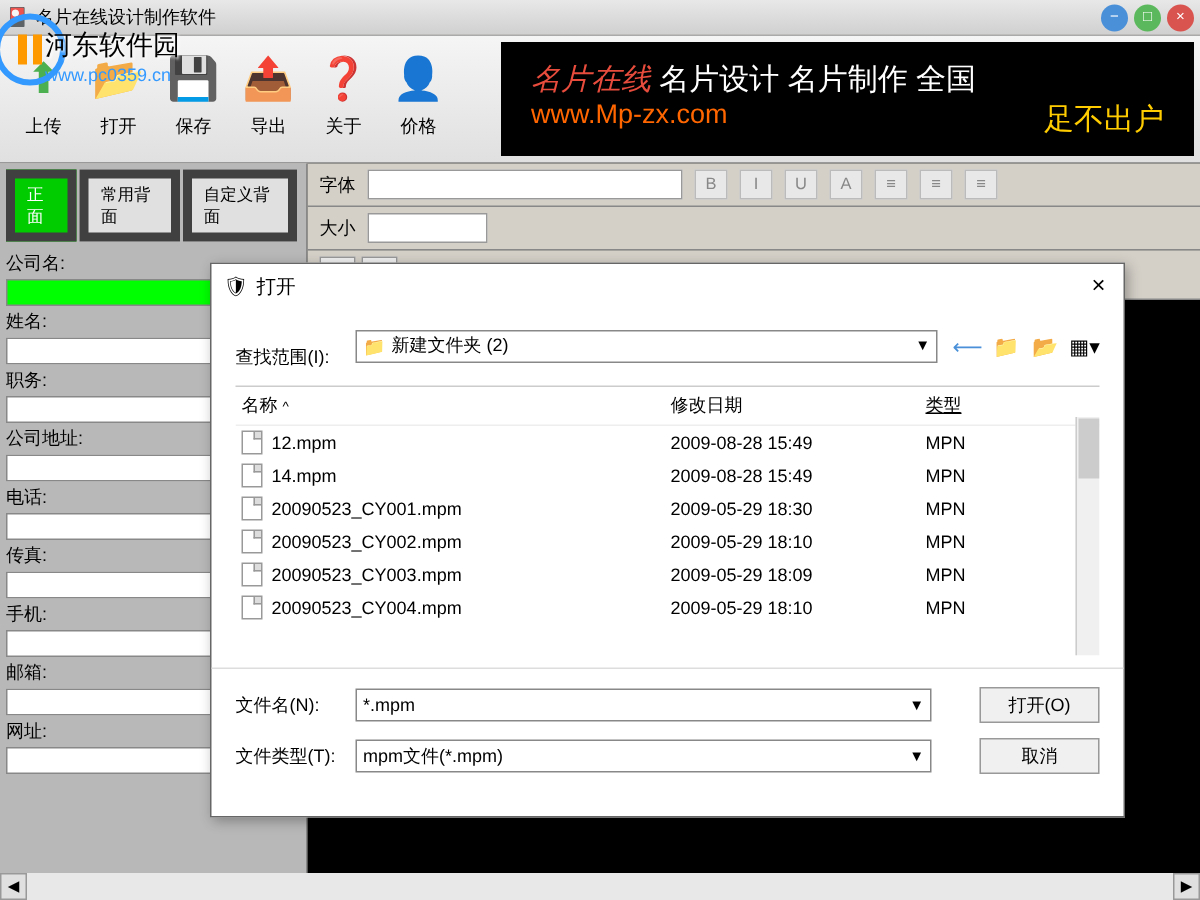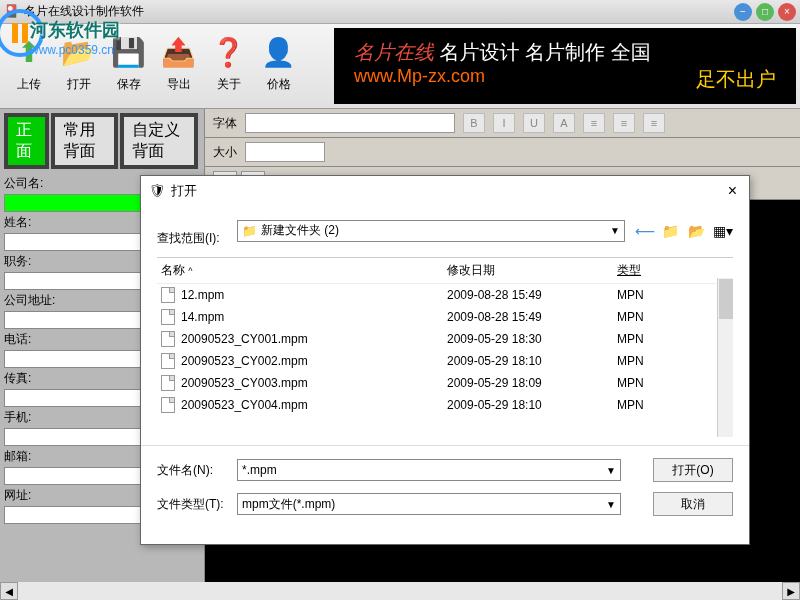--- a/index.html
+++ b/index.html
@@ -8,36 +8,36 @@
 .titlebar { height: 24px; background: linear-gradient(#e8e8e8, #d0d0d0); display: flex; align-items: center; padding: 0 4px; font-size: 12px; border-bottom: 1px solid #aaa; }
 .titlebar .icon { width: 16px; height: 16px; margin-right: 4px; }
 .titlebar .spacer { flex: 1; }
 .winbtn { width: 18px; height: 18px; border-radius: 50%; margin-left: 4px; display: flex; align-items: center; justify-content: center; font-size: 10px; color: #fff; }
 .winbtn.min { background: #4a90d9; }
 .winbtn.max { background: #5cb85c; }
 .winbtn.close { background: #d9534f; }
 
 .logo-overlay { position: absolute; top: 8px; left: -10px; z-index: 5; }
 .logo-overlay .logo-img { width: 60px; height: 50px; }
-.logo-overlay .logo-text { color: #0f766e; font-size: 18px; font-weight: bold; position: absolute; top: 10px; left: 40px; white-space: nowrap; text-shadow: 1px 1px 2px #fff; }
+.logo-overlay .logo-text { color: #000000; font-size: 18px; font-weight: normal; position: absolute; top: 10px; left: 40px; white-space: nowrap; text-shadow: 1px 1px 2px #fff; }
 .logo-overlay .logo-url { color: #3399ff; font-size: 12px; position: absolute; top: 35px; left: 40px; white-space: nowrap; }
 
 .toolbar { height: 85px; background: linear-gradient(#f5f5f5, #e0e0e0); border-bottom: 1px solid #999; display: flex; padding: 4px; }
 .toolbtn { width: 50px; text-align: center; font-size: 12px; padding-top: 4px; }
 .toolbtn .ticon { width: 40px; height: 40px; margin: 0 auto 4px; display: flex; align-items: center; justify-content: center; font-size: 28px; }
 .banner { flex: 1; margin-left: 30px; background: #000; color: #fff; display: flex; flex-direction: column; justify-content: center; padding: 0 20px; font-size: 20px; }
 .banner .line1 { color: #fff; }
 .banner .brand { color: #e74c3c; font-family: KaiTi, serif; font-style: italic; }
 .banner .url { color: #ff6600; font-size: 18px; }
 .banner .tag { color: #ffcc00; font-family: Liberation Sans, sans-serif; text-align: right; }
 
 .content { display: flex; height: calc(600px - 109px); }
 .sidebar { width: 205px; background: #b8b8b8; border-right: 1px solid #888; padding: 4px; }
 .tabs { display: flex; margin-bottom: 6px; }
-.tab { padding: 3px 8px; font-size: 16px; background: #e0e0e0; border: 4px solid #404040; margin-right: 2px; }
+.tab { padding: 3px 8px; font-size: 11px; background: #e0e0e0; border: 6px solid #404040; margin-right: 2px; }
 .tab.active { background: #00cc00; color: #fff; }
 .field { margin-bottom: 2px; }
 .field label { font-size: 12px; display: block; margin-bottom: 1px; }
 .field input { width: 100%; height: 18px; border: 1px solid #888; background: #fff; font-size: 11px; }
 .field.highlight input { background: #00ff00; }
 
 .main { flex: 1; background: #000; position: relative; }
 .editor-bar { background: #d4d0c8; padding: 4px 8px; display: flex; align-items: center; gap: 8px; font-size: 12px; border-bottom: 1px solid #888; }
 .editor-bar .combo { width: 210px; height: 20px; border: 1px solid #999; background: #fff; }
 .editor-bar .fmtbtn { width: 22px; height: 20px; border: 1px solid #bbb; background: #e8e8e8; font-size: 11px; display: flex; align-items: center; justify-content: center; color: #888; }

